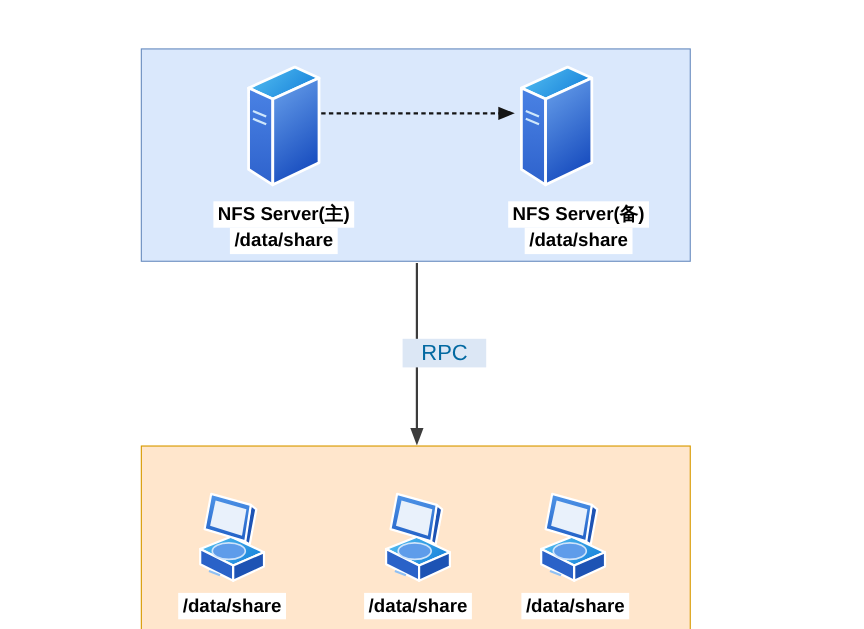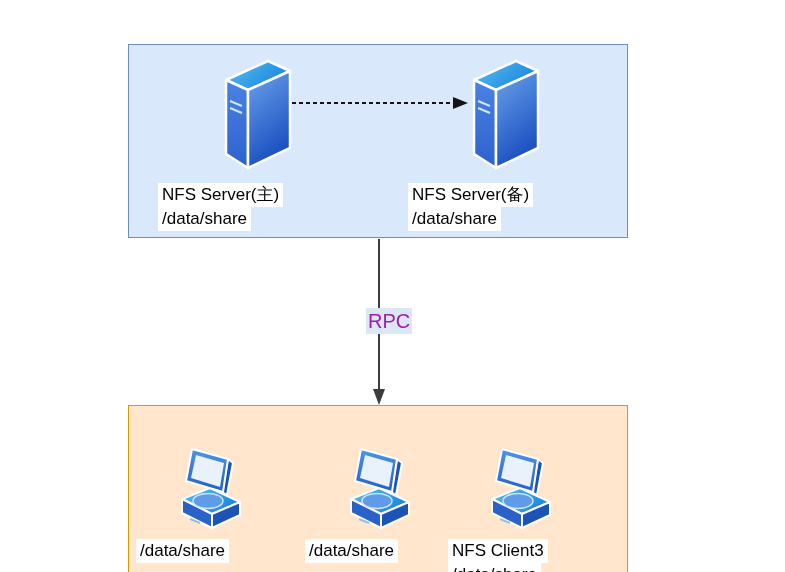--- a/index.html
+++ b/index.html
@@ -19,40 +19,40 @@
   #server-group {
     left: 128px; top: 44px; width: 500px; height: 194px;
     background: #dae8fc; border-color: #6c8ebf;
   }
   #client-group {
     left: 128px; top: 405px; width: 500px; height: 230px;
     background: #ffe6cc; border-color: #d79b00;
   }
   .node-label {
     position: absolute;
-    text-align: left;
+    text-align: center;
     font-size: 17px;
-    font-weight: normal;
+    font-weight: bold;
     line-height: 24px;
     color: #000000;
   }
   .node-label .line { display: block; }
   .node-label .line span {
     display: inline-block;
     background: #ffffff;
     padding: 0 4px;
   }
   #rpc-label {
     position: absolute;
     left: 366px; top: 308px;
     background: #dce7f5;
-    color: #a21caf;
+    color: #0369a1;
     font-size: 20px;
     line-height: 26px;
-    padding: 0 2px;
+    padding: 0 17px;
   }
   svg.icon { position: absolute; overflow: visible; }
 </style>
 </head>
 <body>
 
 <svg width="0" height="0" style="position:absolute">
   <defs>
     <linearGradient id="gTop" x1="0" y1="0" x2="1" y2="0.5">
       <stop offset="0" stop-color="#58c2f2"></stop>
@@ -98,21 +98,21 @@
 <svg class="abs" style="left:290px; top:94px;" width="182" height="18" viewBox="0 0 182 18">
   <line x1="2" y1="9" x2="164" y2="9" stroke="#141414" stroke-width="2" stroke-dasharray="4 3"></line>
   <polygon points="163,3 178,9 163,15" fill="#141414"></polygon>
 </svg>
 
 <div class="node-label" style="left:158px; top:183px; width:200px;">
   <span class="line"><span>NFS Server(主)</span></span>
   <span class="line"><span>/data/share</span></span>
 </div>
 
-<div class="node-label" style="left:408px; top:183px; width:200px;">
+<div class="node-label" style="left:426px; top:183px; width:200px;">
   <span class="line"><span>NFS Server(备)</span></span>
   <span class="line"><span>/data/share</span></span>
 </div>
 
 <svg class="abs" style="left:371px; top:239px;" width="16" height="167" viewBox="0 0 16 167">
   <line x1="8" y1="0" x2="8" y2="152" stroke="#3c3c3c" stroke-width="2"></line>
   <polygon points="2,150 14,150 8,166" fill="#3c3c3c"></polygon>
 </svg>
 
 <div id="rpc-label">RPC</div>
@@ -160,15 +160,14 @@
 
 <div class="node-label" style="left:136px; top:539px; width:150px;">
   <span class="line"><span>/data/share</span></span>
 </div>
 
 <div class="node-label" style="left:305px; top:539px; width:150px;">
   <span class="line"><span>/data/share</span></span>
 </div>
 
 <div class="node-label" style="left:448px; top:539px; width:150px;">
-  <span class="line"><span>NFS Client3</span></span>
   <span class="line"><span>/data/share</span></span>
 </div>
 
 </body></html>

